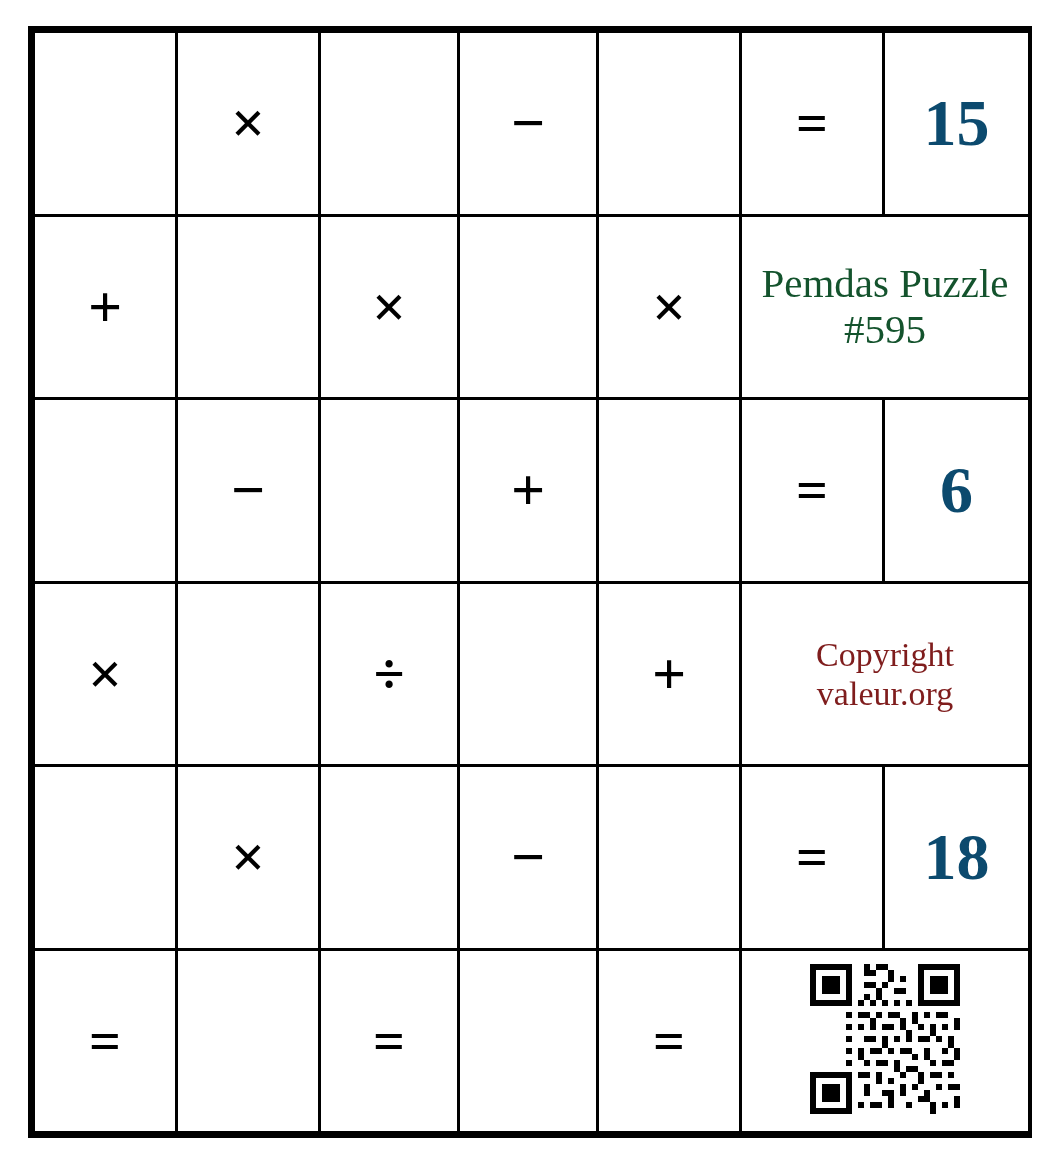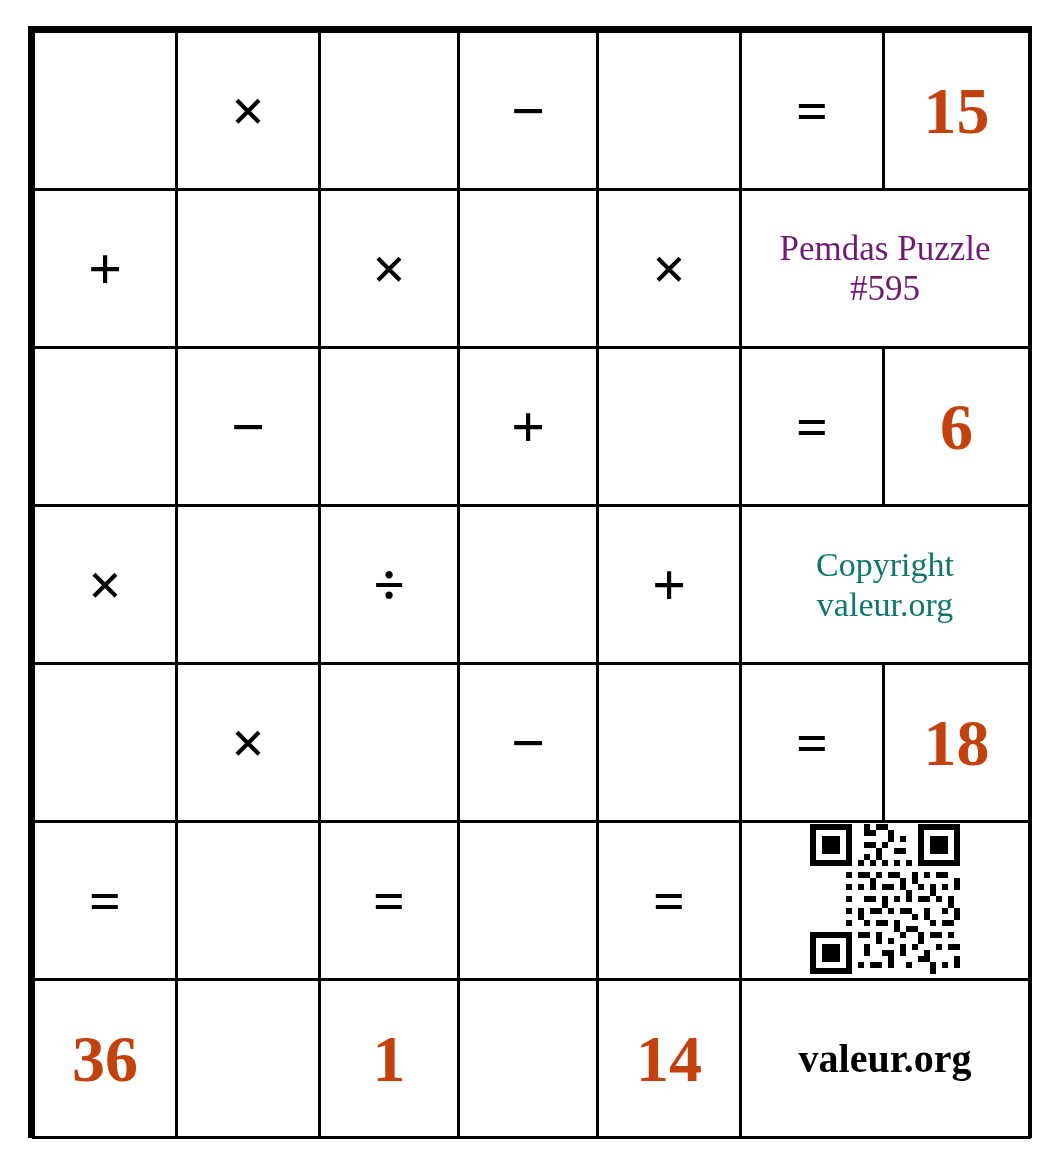--- a/index.html
+++ b/index.html
@@ -65,32 +65,32 @@
     font-weight: bold;
   }
   .eqsign {
     font-family: "DejaVu Sans", sans-serif;
     font-size: 56px;
     font-weight: bold;
   }
   .num {
     font-size: 66px;
     font-weight: bold;
-    color: #c2410c;
+    color: #0c4a6e;
   }
   .title-cell {
-    font-size: 35px;
+    font-size: 41px;
     line-height: 1.12;
-    color: #701a75;
+    color: #14532d;
     padding: 4px 6px;
   }
   .copy-cell {
     font-size: 34px;
     line-height: 1.15;
-    color: #0f766e;
+    color: #7f1d1d;
     padding: 4px 6px;
   }
   .brand-cell {
     font-size: 40px;
     font-weight: bold;
     color: #000000;
   }
   .qr-cell {
     background: #ffffff;
   }
@@ -276,23 +276,15 @@
                 <rect x="16" y="23" width="1" height="1"></rect>
               <rect x="18" y="22" width="2" height="1"></rect>
                 <rect x="20" y="23" width="1" height="2"></rect>
               <rect x="22" y="23" width="1" height="1"></rect>
                 <rect x="24" y="22" width="1" height="2"></rect>
             </g>
           </svg>
         </td>
       </tr>
 
-      <tr class="r-op">
-        <td class="blank num">36</td>
-        <td class="shaded"></td>
-        <td class="blank num">1</td>
-        <td class="shaded"></td>
-        <td class="blank num">14</td>
-        <td class="shaded brand-cell" colspan="2">valeur.org</td>
-      </tr>
     </tbody>
   </table>
 </div>
 
 </body></html>

